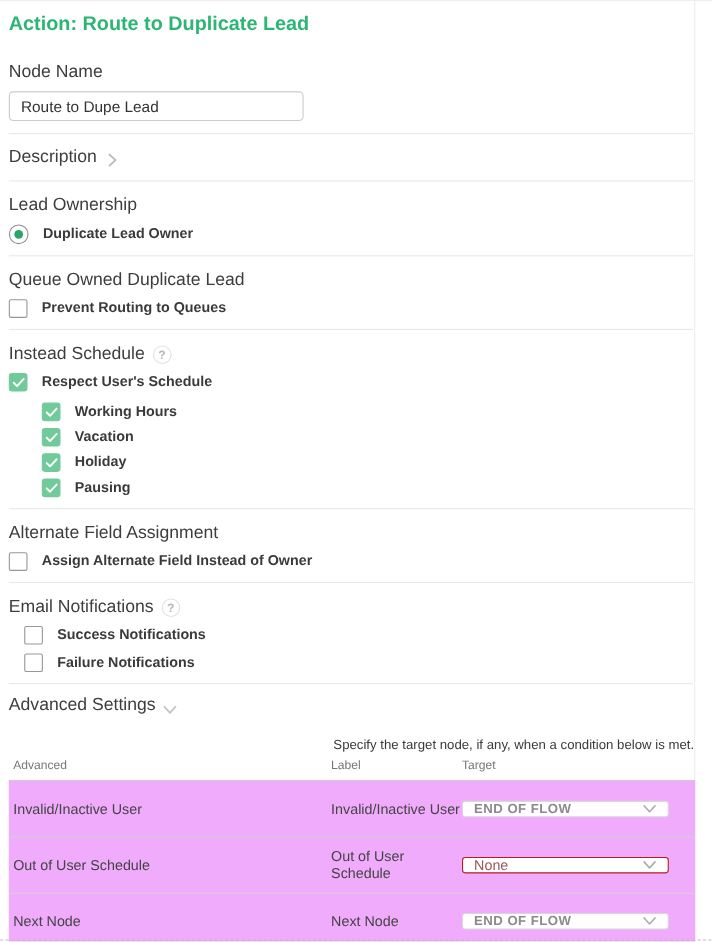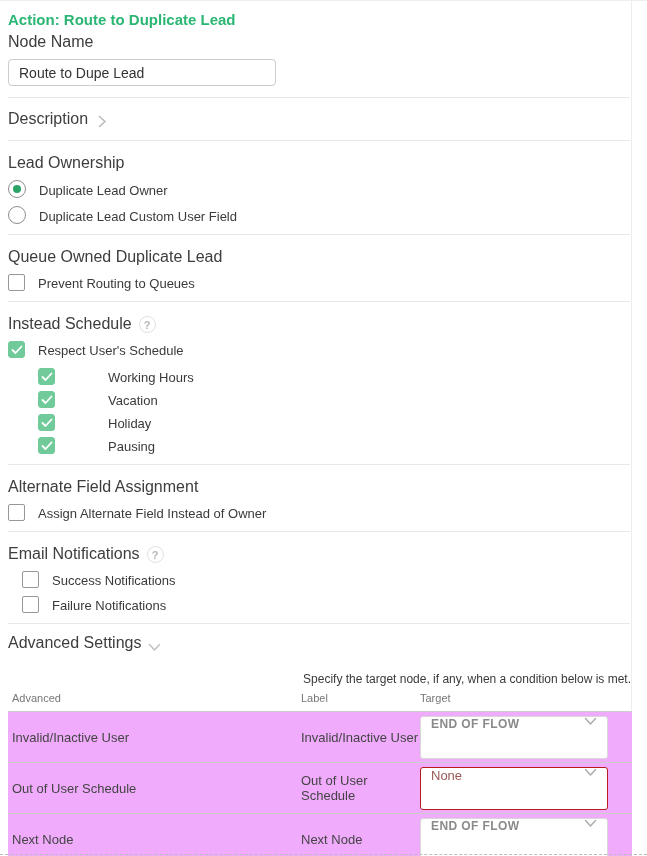--- a/index.html
+++ b/index.html
@@ -11,41 +11,41 @@
     overflow: hidden;
   }
   .page { position: relative; width: 647px; height: 856px; border-top: 1px solid #eeeeee; }
   .content {
     width: 632px;
     border-right: 1px solid #ededed;
     padding: 10px 0 0 8px;
   }
   .divider { height: 1px; background: #e8e8e8; margin-right: 1px; }
 
-  .page-title { font-size: 15px; font-weight: 700; color: #2bb673; margin-bottom: 5px; }
+  .page-title { font-size: 18px; font-weight: 700; color: #2bb673; margin-bottom: 25px; }
 
   .sec-label { font-size: 16px; font-weight: 400; color: #3d3d3d; }
   .label-row { display: flex; align-items: flex-end; }
 
   
   .node-name-label { margin-bottom: 8px; }
   .node-name-input {
     width: 268px; height: 27px;
     border: 1px solid #cccccc; border-radius: 4px;
     font-family: inherit; font-size: 14px; color: #333;
     padding: 0 10px; outline: none; margin-bottom: 11px;
   }
 
   
   .desc-row { padding: 12px 0 12px 0; }
   .chev { display: inline-block; margin-left: 10px; line-height: 0; }
 
   
   .sect { padding-top: 13px; padding-bottom: 10px; }
-  .opt-row { display: flex; align-items: flex-end; margin-top: 8px; }
+  .opt-row { display: flex; align-items: flex-start; margin-top: 8px; font-weight: bold; }
   .opt-label { font-size: 13px; color: #3a3a3a; margin-left: 13px; }
 
   .radio {
     width: 18px; height: 18px; border: 1px solid #8d8d8d; border-radius: 50%;
     background: #fff; display: inline-flex; align-items: center; justify-content: center;
     flex: 0 0 auto;
   }
   .radio-dot { width: 8px; height: 8px; border-radius: 50%; background: #2ba567; }
 
   .checkbox {
@@ -56,44 +56,44 @@
   .checkbox.checked { background: #71ca9a; border-color: #71ca9a; border-radius: 3px; }
 
   .help-icon {
     width: 17px; height: 17px; border: 1px solid #e0e0e0; border-radius: 50%;
     color: #b6b6b6; font-size: 11px; font-weight: 700;
     display: inline-flex; align-items: center; justify-content: center;
     margin-left: 7px; flex: 0 0 auto; background: #fff;
   }
 
   .nested { margin-left: 30px; }
-  .nested .opt-row { margin-top: 6px; gap: 40px; }
+  .nested .opt-row { margin-top: 6px; }
   .nested .opt-row:first-child { margin-top: 10px; }
   .sub-indent { margin-left: 14px; }
 
   
   .adv-sect { padding-top: 10px; }
   .adv-desc { font-size: 12px; color: #3a3a3a; margin-top: 20px; text-align: right; }
   .tbl-head { display: flex; margin-top: 6px; margin-bottom: 7px; }
   .tbl-head .th { font-size: 11px; color: #777; }
   .th-condition { width: 293px; padding-left: 4px; }
   .th-label { width: 119px; }
   .th-target { padding-left: 0; }
 
   .adv-table { width: 624px; border-top: 1px solid #cccccc; }
   .trow {
     display: flex; align-items: center; height: 51px;
     background: #f0abfc; border-bottom: 1px solid #cccccc;
   }
   .td-condition { width: 293px; padding-left: 4px; font-size: 13px; color: #444; }
   .td-label { width: 119px; font-size: 13px; color: #444; }
   .select {
-    width: 188px; height: 43px; background: #fff;
+    width: 188px; height: 15px; background: #fff;
     border: 1px solid #d8d8d8; border-radius: 3px;
-    display: flex; justify-content: space-between;
+    display: flex; align-items: center; justify-content: space-between;
     padding: 0 10px; cursor: default;
   }
   .select .sel-text {
     font-size: 12px; font-weight: 700; color: #8a8a8a;
     text-transform: uppercase; letter-spacing: 0.4px;
     white-space: nowrap; overflow: hidden;
   }
   .select.error { border: 1px solid #b91c1c; }
   .select.error .sel-text {
     font-size: 13px; font-weight: 400; color: #9b5858;
@@ -142,24 +142,20 @@
     <div class="divider"></div>
 
     
     <div class="sect">
       <div class="sec-label">Lead Ownership</div>
       <div class="opt-row">
         <span class="radio">
             <span class="radio-dot"></span>
           </span>
         <span class="opt-label">Duplicate Lead Owner</span>
-      </div>
-      <div class="opt-row">
-        <span class="radio"></span>
-        <span class="opt-label">Duplicate Lead Custom User Field</span>
       </div>
     </div>
 
     <div class="divider"></div>
 
     
     <div class="sect">
       <div class="sec-label">Queue Owned Duplicate Lead</div>
       <div class="opt-row">
         <span class="checkbox"></span>

